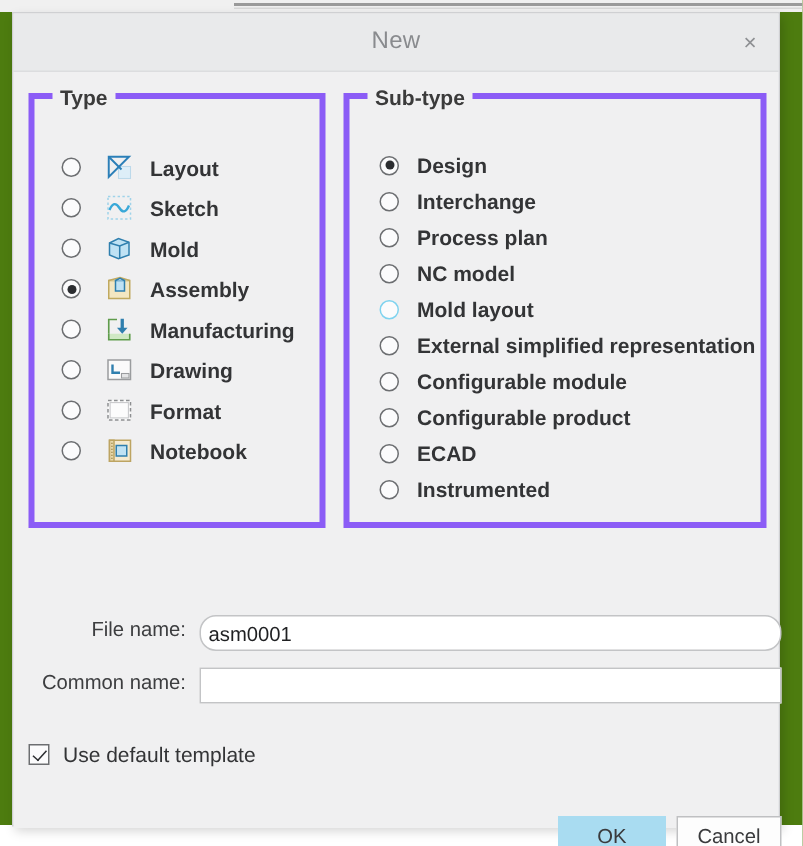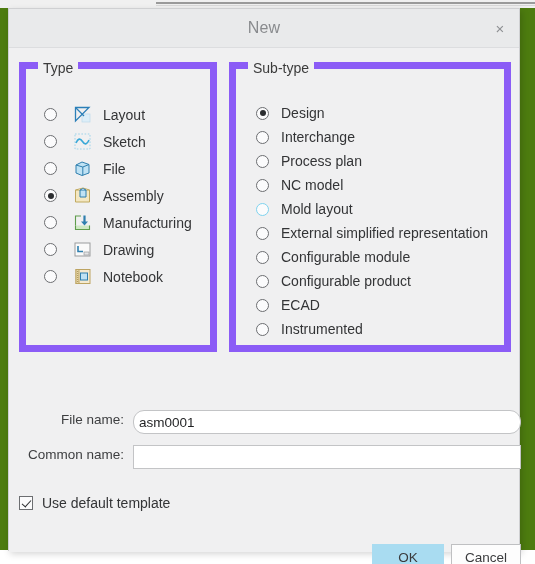--- a/index.html
+++ b/index.html
@@ -99,23 +99,24 @@
 
   .body {
     position: relative;
     height: 504px;
     background: #f0f0f1;
   }
 
   
   .group {
     position: absolute;
-    border: 7px solid #8b5cf6;
+    border: 4px solid #8b5cf6;
     background: transparent;
     box-sizing: border-box;
+    font-weight: bold;
   }
   .group-type {
     left: 10px; top: 14px;
     width: 198px; height: 290px;
   }
   .group-subtype {
     left: 220px; top: 14px;
     width: 282px; height: 290px;
   }
   .group-legend {
@@ -316,21 +317,21 @@
             </div>
             <div class="radio-row">
               <div class="radio-mark"></div>
               <div class="radio-icon">
                 <svg width="19" height="19" viewBox="0 0 19 19">
                   <path d="M3 6 L9 3 L16 5.5 L16 14 L9 16.5 L3 14 Z" fill="#bfe2f4" stroke="#2f7fae" stroke-width="1"></path>
                   <path d="M3 6 L9.8 8 L16 5.5" fill="none" stroke="#2f7fae" stroke-width="1"></path>
                   <path d="M9.8 8 L9.8 16.5" fill="none" stroke="#2f7fae" stroke-width="1"></path>
                 </svg>
               </div>
-              <div class="radio-label">File</div>
+              <div class="radio-label">Mold</div>
             </div>
             <div class="radio-row">
               <div class="radio-mark checked"></div>
               <div class="radio-icon">
                 <svg width="19" height="19" viewBox="0 0 19 19">
                   <path d="M2.5 4 L16.5 4 L16.5 16 L2.5 16 Z" fill="#f3e7c2" stroke="#c0a95f" stroke-width="1"></path>
                   <path d="M2.5 4 L10 2 L16.5 4" fill="#f7f0d8" stroke="#c0a95f" stroke-width="1"></path>
                   <path d="M7 4 L13 4 L13 11 L7 11 Z" fill="#bfe2f4" stroke="#2f7fae" stroke-width="1"></path>
                   <path d="M7 4 L10 2.6 L13 4" fill="#d9eefa" stroke="#2f7fae" stroke-width="1"></path>
                 </svg>
@@ -357,20 +358,30 @@
                   <path d="M5 6 L5 11.5 L10 11.5" fill="none" stroke="#2f7fae" stroke-width="1.6"></path>
                   <rect x="11" y="12" width="5" height="3" fill="#e4e5e6" stroke="#9a9c9e" stroke-width=".7"></rect>
                 </svg>
               </div>
               <div class="radio-label">Drawing</div>
             </div>
             <div class="radio-row">
               <div class="radio-mark"></div>
               <div class="radio-icon">
                 <svg width="19" height="19" viewBox="0 0 19 19">
+                  <rect x="2" y="3" width="15" height="13" fill="#fcfcfc" stroke="#8d8f91" stroke-width="1" stroke-dasharray="2.4 1.6"></rect>
+                  <rect x="3.4" y="4.4" width="12.2" height="10.2" fill="none" stroke="#c7c8ca" stroke-width=".7"></rect>
+                </svg>
+              </div>
+              <div class="radio-label">Format</div>
+            </div>
+            <div class="radio-row">
+              <div class="radio-mark"></div>
+              <div class="radio-icon">
+                <svg width="19" height="19" viewBox="0 0 19 19">
                   <rect x="3" y="2.5" width="14" height="14" fill="#f5ead0" stroke="#bda462" stroke-width="1"></rect>
                   <rect x="3" y="2.5" width="3" height="14" fill="#e8d9ad" stroke="#bda462" stroke-width="1"></rect>
                   <rect x="7.5" y="6" width="7" height="7" fill="#bfe2f4" stroke="#2f7fae" stroke-width="1"></rect>
                   <path d="M4 4.5 h1.2 M4 6.5 h1.2 M4 8.5 h1.2 M4 10.5 h1.2 M4 12.5 h1.2 M4 14.5 h1.2" stroke="#a18c4f" stroke-width=".8"></path>
                 </svg>
               </div>
               <div class="radio-label">Notebook</div>
             </div>
           </div>
       </div>

